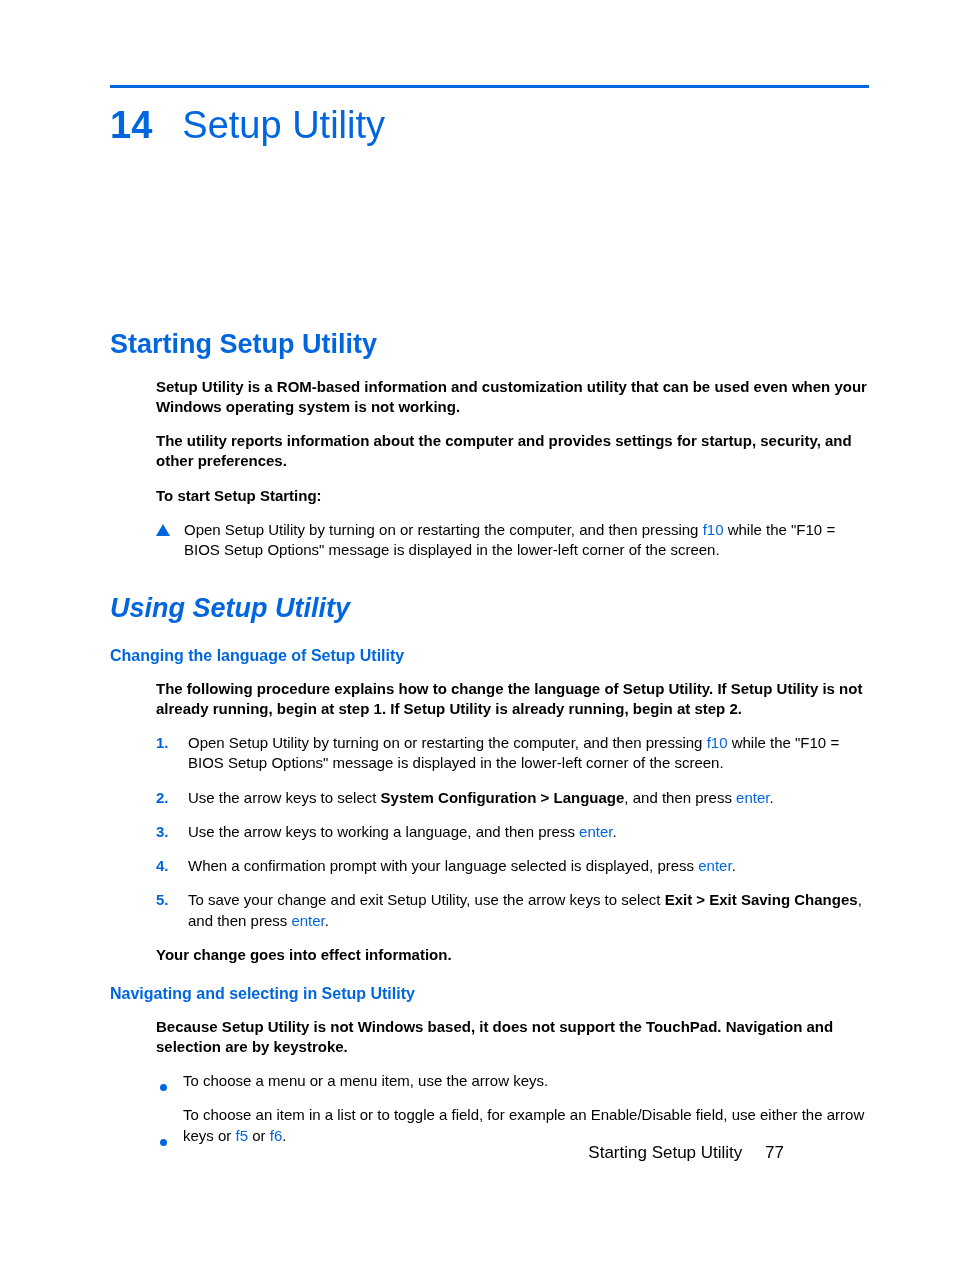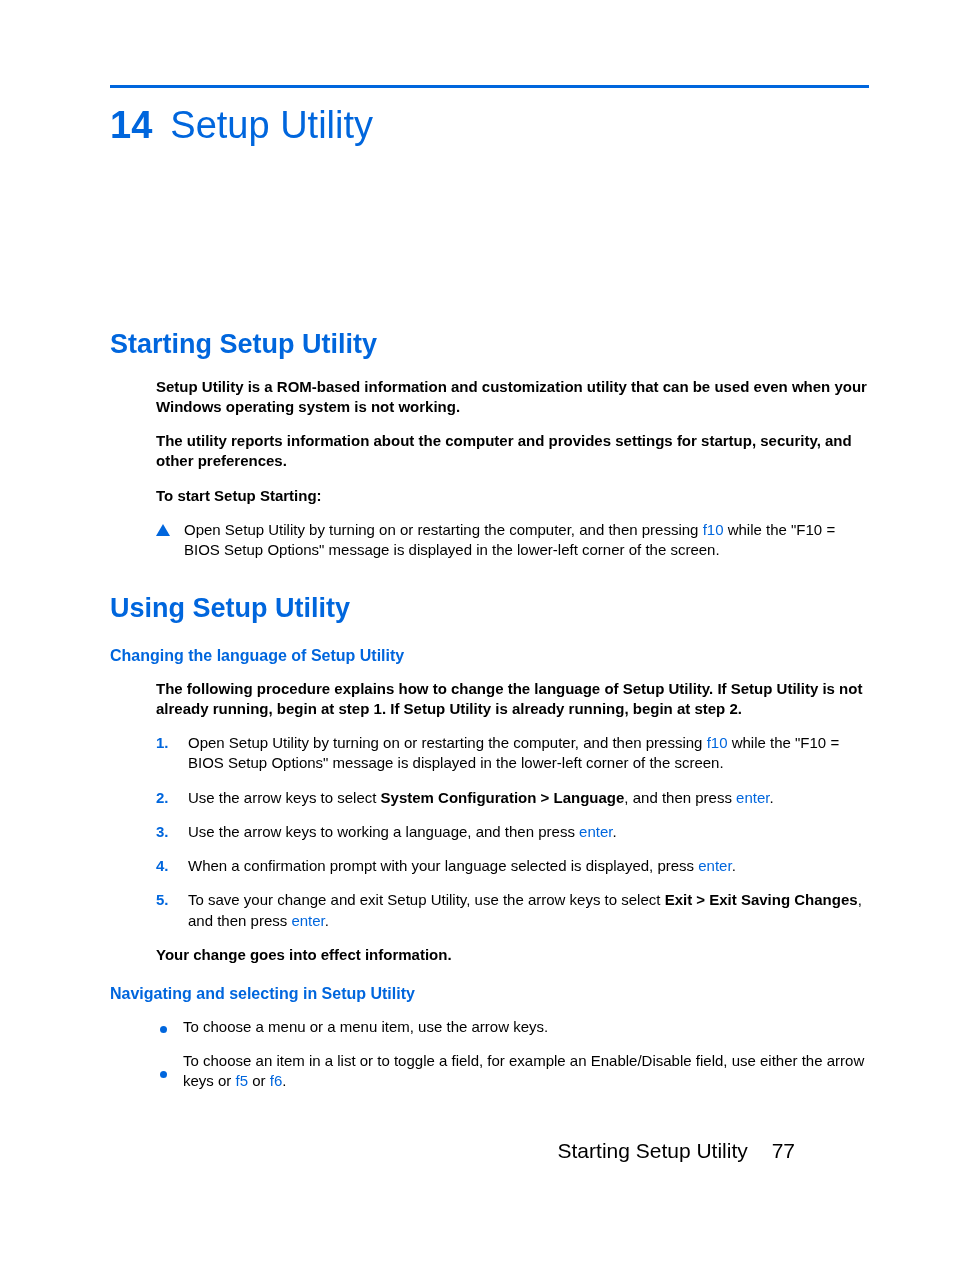--- a/index.html
+++ b/index.html
@@ -13,21 +13,21 @@
       font-size: 15px;
       line-height: 1.35;
     }
     .rule {
       border-top: 3px solid #0066dd;
       margin-bottom: 12px;
     }
     .chapter-heading {
       display: flex;
       align-items: center;
-      gap: 18px;
+      gap: 30px;
       margin-bottom: 175px;
     }
     .chapter-number {
       font-size: 38px;
       font-weight: bold;
       color: #0066dd;
     }
     .chapter-title {
       font-size: 38px;
       font-weight: normal;
@@ -79,40 +79,41 @@
       color: #0066dd;
       font-weight: bold;
       flex-shrink: 0;
       min-width: 18px;
     }
     .ul-item {
       display: flex;
       gap: 16px;
       margin-left: 50px;
       margin-bottom: 14px;
-      align-items: center;
+      align-items: flex-end;
     }
     .bullet-dot {
       width: 7px;
       height: 7px;
       border-radius: 50%;
       background: #0066dd;
       margin-top: 6px;
       flex-shrink: 0;
     }
     .section-gap {
       margin-top: 30px;
+      font-style: italic;
     }
     .key { color: #0066dd; }
     .bold { font-weight: bold; }
     .footer {
       position: absolute;
       bottom: 55px;
-      right: 74px;
-      font-size: 21px;
+      right: 85px;
+      font-size: 17px;
     }
     .footer-num { margin-left: 18px; }
     .page { position: relative; width: 100%; height: 100%; }
   </style>
 </head>
 <body>
 <div class="page">
 
 <div class="rule"></div>
 
@@ -178,20 +179,23 @@
     <span>To save your change and exit Setup Utility, use the arrow keys to select </span><span class="bold">Exit &gt; Exit Saving Changes</span><span>, and then press </span><span class="key">enter</span><span>.</span>
   </div>
 </div>
 
 <div class="body-indent">
   <p class="para">Your change goes into effect information.</p>
 </div>
 
 <h3 class="h3">Navigating and selecting in Setup Utility</h3>
 
+<div class="body-indent">
+  <p class="para">Because Setup Utility is not Windows based, it does not support the TouchPad. Navigation and selection are by keystroke.</p>
+</div>
 
 <div class="ul-item">
   <span class="bullet-dot"></span>
   <div>To choose a menu or a menu item, use the arrow keys.</div>
 </div>
 
 <div class="ul-item">
   <span class="bullet-dot"></span>
   <div>
     <span>To choose an item in a list or to toggle a field, for example an Enable/Disable field, use either the arrow keys or </span><span class="key">f5</span><span> or </span><span class="key">f6</span><span>.</span>

